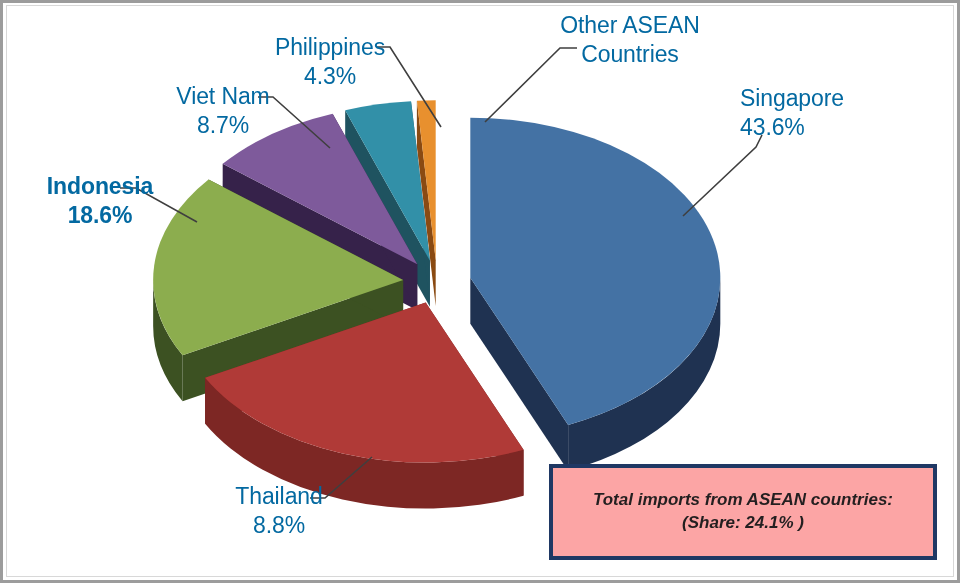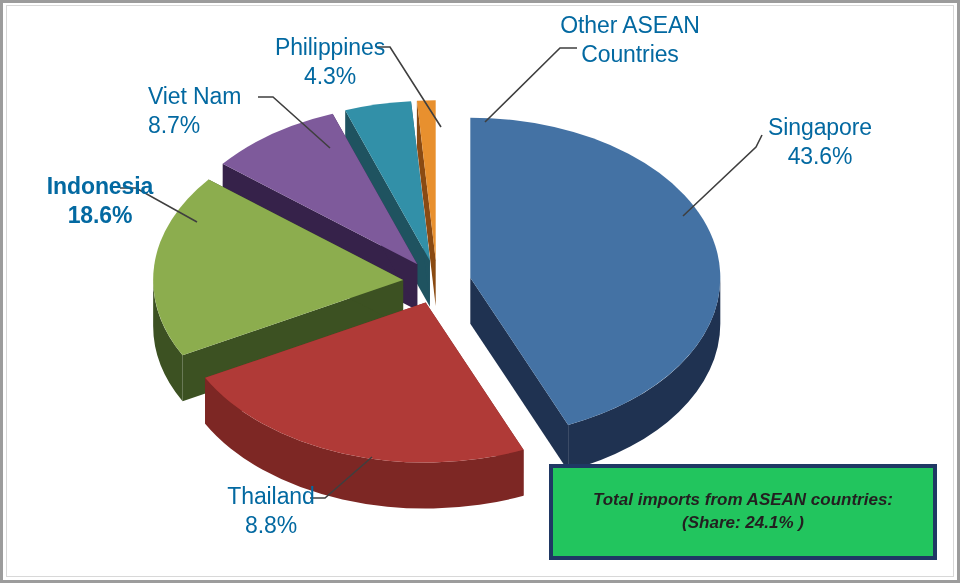--- a/index.html
+++ b/index.html
@@ -51,21 +51,21 @@
   .pie-label .lbl-pct  { display: block; }
 
   #summary-box {
     position: absolute;
     left: 549px;
     top: 464px;
     width: 388px;
     height: 96px;
     box-sizing: border-box;
     border: 4px solid #1f3864;
-    background: #22c55e;
+    background: #fca5a5;
     display: flex;
     flex-direction: column;
     align-items: center;
     justify-content: center;
   }
   #summary-box .sline {
     display: block;
     font-style: italic;
     font-weight: bold;
     font-size: 17px;
@@ -110,36 +110,36 @@
     <g id="leader-lines" stroke="#3f3f3f" stroke-width="1.6" fill="none">
       <polyline points="762,135 756,147 683,216"></polyline>
       <polyline points="577,48 560,48 485,122"></polyline>
       <polyline points="376,47 390,47 441,127"></polyline>
       <polyline points="258,97 273,97 330,148"></polyline>
       <polyline points="120,188 136,188 197,222"></polyline>
       <polyline points="310,498 325,498 372,457"></polyline>
     </g>
   </svg>
 
-  <div class="pie-label" style="left:740px; top:113px; width:160px; text-align:center;">
+  <div class="pie-label" style="left:740px; top:84px; width:160px; text-align:left;">
     <span class="lbl-name">Singapore</span>
     <span class="lbl-pct">43.6%</span>
   </div>
 
-  <div class="pie-label" style="left:186px; top:482px; width:170px; text-align:center;">
+  <div class="pie-label" style="left:194px; top:482px; width:170px; text-align:center;">
     <span class="lbl-name">Thailand</span>
     <span class="lbl-pct">8.8%</span>
   </div>
 
   <div class="pie-label" style="left:20px; top:172px; width:160px; text-align:center;font-weight:bold;">
     <span class="lbl-name">Indonesia</span>
     <span class="lbl-pct">18.6%</span>
   </div>
 
-  <div class="pie-label" style="left:148px; top:82px; width:150px; text-align:left;">
+  <div class="pie-label" style="left:148px; top:82px; width:150px; text-align:center;">
     <span class="lbl-name">Viet Nam</span>
     <span class="lbl-pct">8.7%</span>
   </div>
 
   <div class="pie-label" style="left:255px; top:33px; width:150px; text-align:center;">
     <span class="lbl-name">Philippines</span>
     <span class="lbl-pct">4.3%</span>
   </div>
 
   <div class="pie-label" style="left:545px; top:11px; width:170px; text-align:center;">

